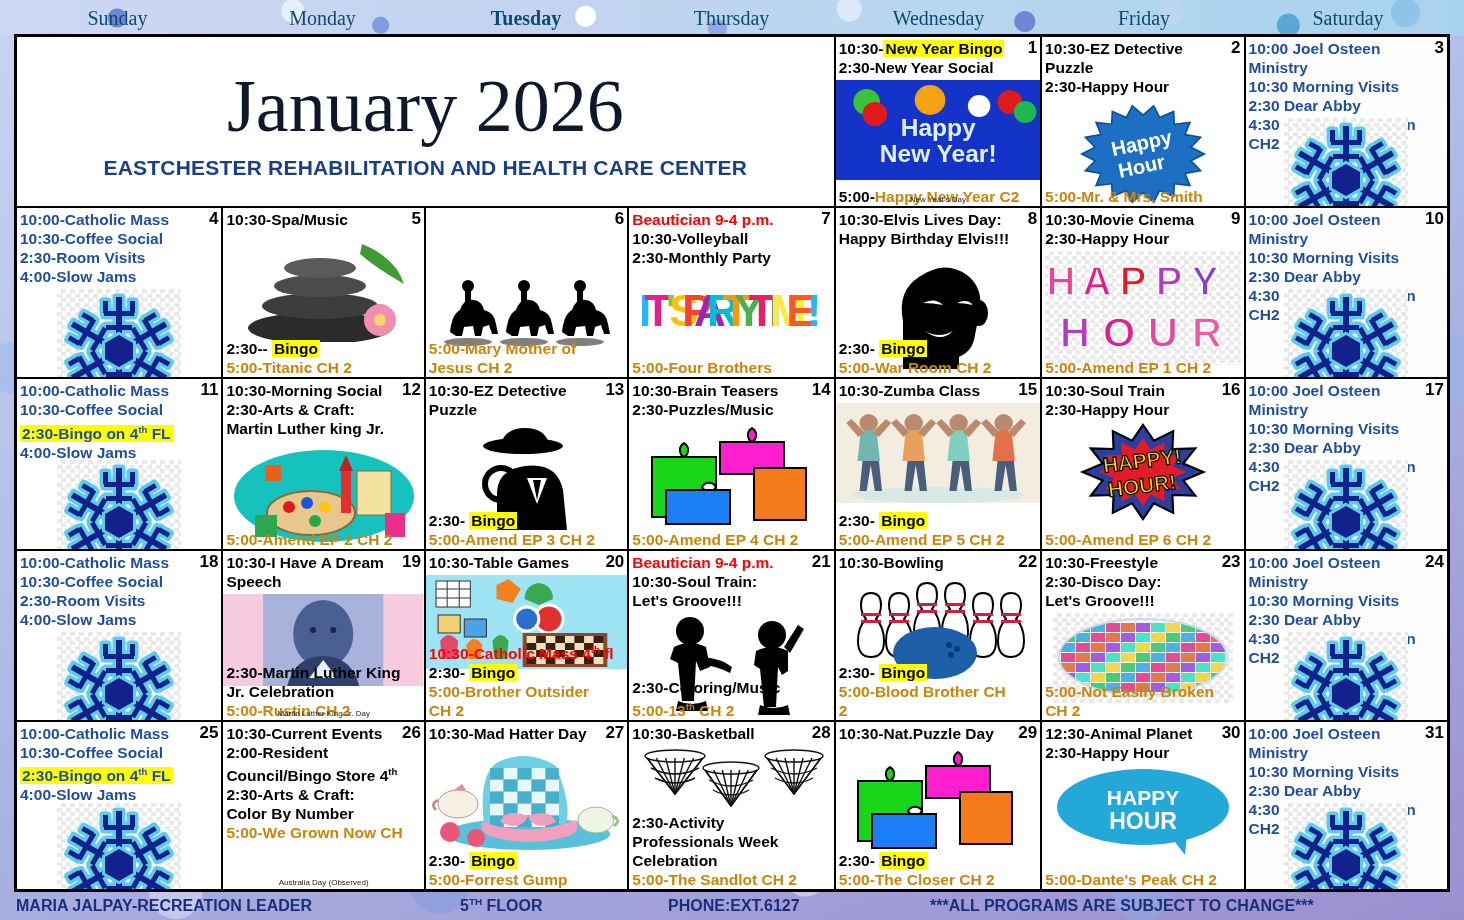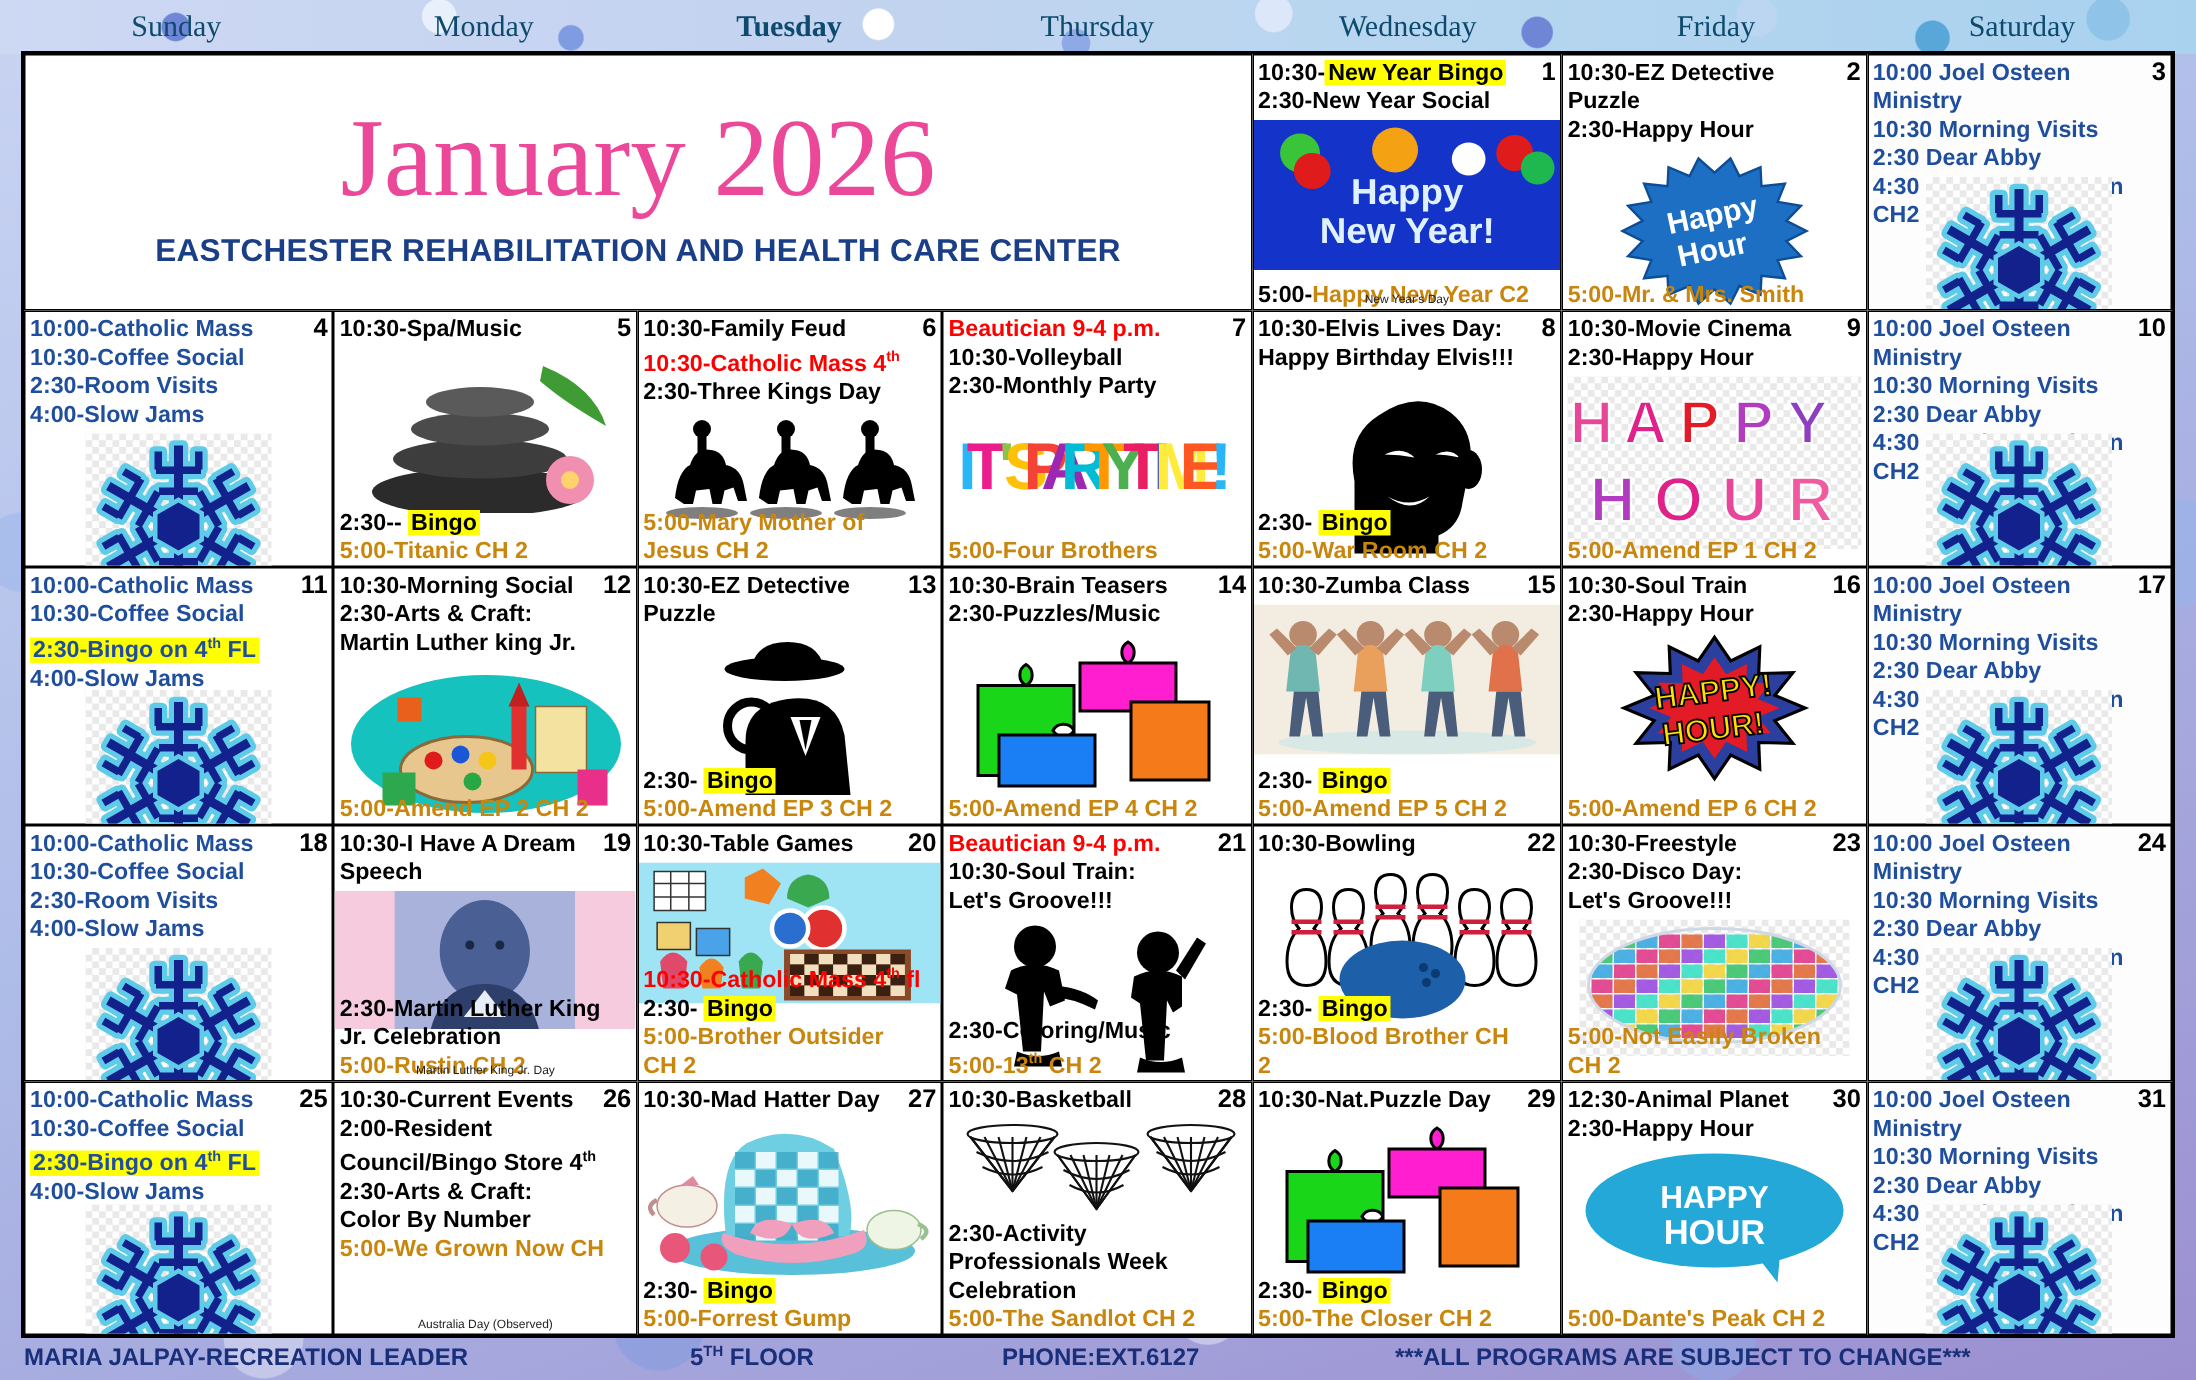--- a/index.html
+++ b/index.html
@@ -88,21 +88,21 @@
   .ckbg { background:
       repeating-conic-gradient(#e9e9e9 0 25%, #ffffff 0 50%) 0 0/9px 9px; }
 
   
   #titlecell {
     border:1px solid #000; background:#fff;
     display:flex; flex-direction:column; justify-content:center; align-items:center;
   }
   #titlecell .month {
     font-family:"Liberation Serif", serif;
-    font-size:74px; line-height:84px; color:#ec4899; letter-spacing:0px;
+    font-size:74px; line-height:84px; color:#0f172a; letter-spacing:0px;
   }
   #titlecell .facility {
     font-size:21px; font-weight:bold; color:#1b3f86; letter-spacing:.2px; margin-top:8px;
   }
   
   #footer {
     position:absolute; left:0; bottom:0; width:1464px; height:28px; z-index:4;
     display:flex; align-items:center;
     font-size:16px; font-weight:bold; color:#1a2f7a;
     font-family:"Liberation Sans", sans-serif;
@@ -370,21 +370,20 @@
     <ellipse cx="86" cy="36" rx="36" ry="10" fill="#5a5a5a"></ellipse>
     <path d="M128 12 q34 14 42 40 q-28 -16 -44 -30 z" fill="#3f9c35"></path>
     <circle cx="146" cy="88" r="16" fill="#f08fb0"></circle>
             <circle cx="146" cy="88" r="6" fill="#ffd36b"></circle>
   </svg>
         </div>
         <div class="bottom"><span class="black">2:30-- </span><span class="black hl">Bingo</span><br><span class="gold">5:00-Titanic CH 2</span></div>
       </div>
       <div class="cell" style="width: 204px; height: 100%;">
         <div class="daynum">6</div>
-        <div class="lines"><span class="black">10:30-Family Feud</span><br><span class="red">10:30-Catholic Mass 4<sup>th</sup></span><br><span class="black">2:30-Three Kings Day</span></div>
         <div class="art" style="top:62px;">
           <svg width="190" height="80" viewBox="0 0 190 80">
     <g transform="translate(6,0)" fill="#000">
       <path d="M12 62 q2 -18 10 -22 q4 -12 14 -10 q8 1 10 10 q10 2 12 14 l2 10 h-6 l-3 -9 l-6 2 l-2 9 h-6 l-2 -10 l-9 1 l-2 9 h-6 z"></path>
       <circle cx="30" cy="16" r="6"></circle>
               <rect x="27" y="18" width="6" height="14"></rect>
       <ellipse cx="30" cy="72" rx="24" ry="4" opacity=".5"></ellipse>
     </g>
             <g transform="translate(62,0)" fill="#000">
       <path d="M12 62 q2 -18 10 -22 q4 -12 14 -10 q8 1 10 10 q10 2 12 14 l2 10 h-6 l-3 -9 l-6 2 l-2 9 h-6 l-2 -10 l-9 1 l-2 9 h-6 z"></path>

